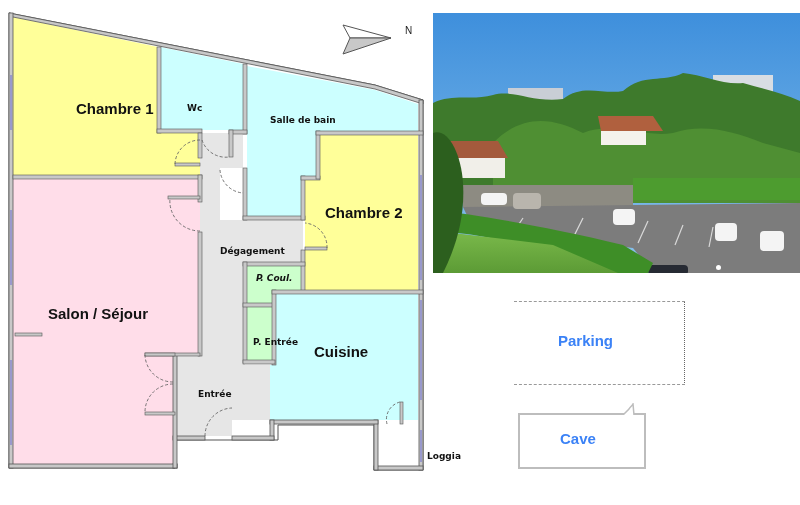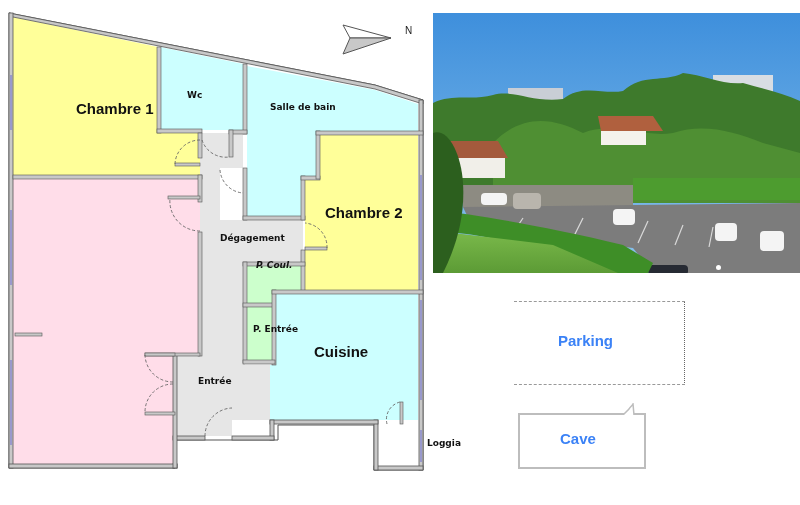--- a/index.html
+++ b/index.html
@@ -2,21 +2,21 @@
 <html><head>
 <meta charset="utf-8">
 <style>
   html, body { margin:0; padding:0; background:#ffffff; }
   body { width:800px; height:505px; position:relative; overflow:hidden; font-family:"Liberation Sans", sans-serif; }
   .plan { position:absolute; left:0; top:0; width:430px; height:480px; }
   .title { position:absolute; left:0; top:6px; width:460px; text-align:center; font-weight:bold; font-size:19px; color:#000; letter-spacing:0.2px; }
   .north-label { position:absolute; left:405px; top:25px; font-size:10px; color:#222; }
   .room-label { position:absolute; font-weight:bold; color:#111; white-space:nowrap; }
   .big { font-size:15px; }
-  .small { font-size:9px; font-family:"DejaVu Sans", sans-serif; }
+  .small { font-size:9px; font-family:"DejaVu Sans", sans-serif;margin-top:13px; }
   .photo { position:absolute; left:433px; top:13px; width:367px; height:260px; overflow:hidden; }
   .annex-label { position:absolute; font-weight:bold; font-size:15px; color:#3b82f6; }
 </style>
 </head>
 <body>
 
 <div class="plan">
 
   <svg style="position:absolute;left:340px;top:24px" width="56" height="34" viewBox="0 0 56 34">
     <polygon points="3,1 51,14 10,14" fill="#ffffff" stroke="#555" stroke-width="1"></polygon>
@@ -110,20 +110,21 @@
     </g>
   </svg>
 
   <div class="room-label big" style="left:41px;top:100px;margin-left:35px;">Chambre 1</div>
   <div class="room-label small" style="left:187px;top:90px;">Wc</div>
   <div class="room-label small" style="left:270px;top:102px;">Salle de bain</div>
   <div class="room-label big" style="left:325px;top:204px;text-align:right;">Chambre 2</div>
   <div class="room-label small" style="left:220px;top:233px;">Dégagement</div>
   <div class="room-label small" style="left:256px;top:260px;font-style:italic;">P. Coul.</div>
   <div class="room-label small" style="left:253px;top:324px;">P. Entrée</div>
+  <div class="room-label big" style="left:48px;top:305px;">Salon / Séjour</div>
   <div class="room-label big" style="left:314px;top:343px;">Cuisine</div>
   <div class="room-label small" style="left:198px;top:376px;">Entrée</div>
   <div class="room-label small" style="left:383px;top:438px;padding-left:44px;">Loggia</div>
 </div>
 
 <div class="photo">
   <svg width="367" height="260" viewBox="0 0 367 260">
     <defs>
       <linearGradient id="sky" x1="0" y1="0" x2="0" y2="1">
         <stop offset="0" stop-color="#3e8fdc"></stop>

